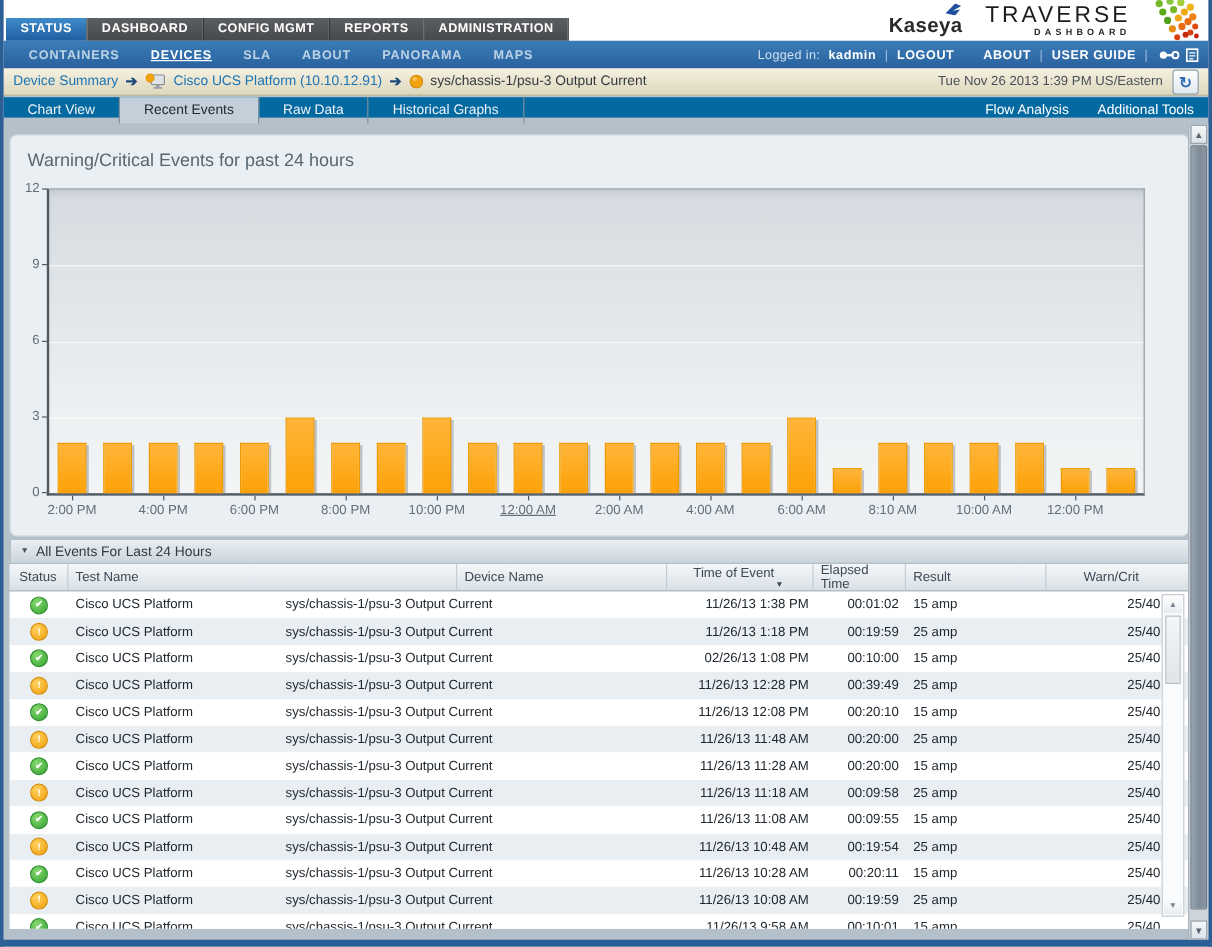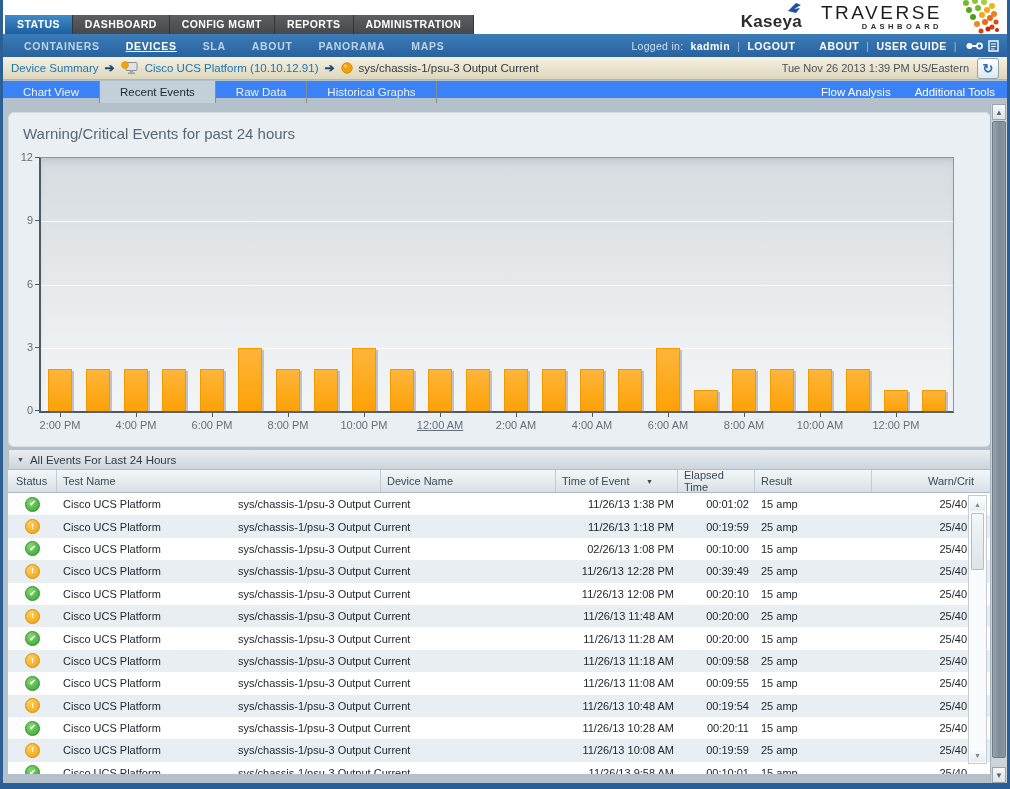--- a/index.html
+++ b/index.html
@@ -35,21 +35,21 @@
                   border-bottom:1px solid #bcb69c;display:flex;align-items:center;justify-content:space-between;
                   padding:0 8px;box-sizing:border-box;font-size:11.5px;}
   .bc-left{display:flex;align-items:center;gap:6px;}
   .bc-link{color:#1b74b4;cursor:pointer;text-decoration:none;}
   .bc-arrow{color:#1d4a78;font-weight:bold;font-size:12px;}
   .bc-current{color:#33393f;}
   .bc-right{display:flex;align-items:center;gap:8px;color:#4a5057;font-size:11px;}
   .refresh-btn{width:20px;height:19px;background:linear-gradient(#ffffff,#dfe7ee);border:1px solid #8fa3b4;border-radius:3px;
                color:#2f6db5;font-size:13px;font-weight:bold;display:flex;align-items:center;justify-content:center;cursor:pointer;}
   
-  .viewtabs{position:absolute;top:81px;left:0;right:0;height:17px;background:#3b82f6;display:flex;justify-content:space-between;}
+  .viewtabs{position:absolute;top:81px;left:0;right:0;height:17px;background:#0369a1;display:flex;justify-content:space-between;}
   .vtabs-left{display:flex;}
   .vtab{height:22px;line-height:22px;padding:0 20px;font-size:11.5px;color:#eef2f6;border-right:1px solid #7f8f9c;cursor:pointer;}
   .vtab.active{background:#c4d0d9;color:#202a33;}
   .vtools{display:flex;}
   .vtool{padding:0 12px;color:#fff;font-size:11.5px;line-height:22px;cursor:pointer;}
   
   .content{position:absolute;top:103px;left:0;right:0;bottom:0;background:#b5c1ca;}
   .chart-panel{position:absolute;top:9px;left:5px;right:16px;height:335px;background:#eaeff3;
                border:1px solid #d6dce1;border-radius:6px;box-sizing:border-box;}
   .chart-title{position:absolute;top:12px;left:14px;font-size:15px;color:#5a6771;}
@@ -67,21 +67,21 @@
   .xlab{position:absolute;top:306px;transform:translateX(-50%);font-size:11px;color:#666e76;white-space:nowrap;}
   
   .section-bar{position:absolute;top:346px;left:5px;right:16px;height:21px;background:linear-gradient(#e9eef2,#ccd5dc);
                border:1px solid #b4bec6;box-sizing:border-box;display:flex;align-items:center;padding-left:8px;gap:6px;
                font-size:11.5px;color:#333b42;cursor:pointer;}
   .tri{font-size:7px;color:#45505a;}
   .col-header{position:absolute;top:367px;left:5px;right:16px;height:23px;background:linear-gradient(#f4f7f9,#d9e0e6);
               border-bottom:1px solid #aeb8c0;box-sizing:border-box;display:flex;font-size:11px;color:#3c4854;}
   .hcell{height:100%;display:flex;align-items:center;padding-left:6px;border-right:1px solid #c2ccd4;box-sizing:border-box;cursor:pointer;}
   .hcell.c-status{padding-left:8px;justify-content:flex-start;}
-  .hcell.c-time,.hcell.c-elapsed,.hcell.c-warncrit{justify-content:flex-end;padding-left:6px;padding-right:16px;}
+  .hcell.c-time,.hcell.c-elapsed,.hcell.c-warncrit{justify-content:center;padding-left:6px;padding-right:16px;flex-direction:column;}
   .sort{margin-left:auto;margin-right:8px;font-size:7px;color:#3f4a54;}
   .rows{position:absolute;top:390px;left:5px;right:16px;height:281px;background:#fff;overflow:hidden;}
   .trow{display:flex;height:22.4px;align-items:center;font-size:11px;color:#20282f;background:#fff;cursor:pointer;}
   .trow.alt{background:#e9eef2;}
   .cell{box-sizing:border-box;height:100%;display:flex;align-items:center;padding-left:6px;overflow:hidden;white-space:nowrap;}
   .c-status{width:49px;justify-content:center;padding-left:0;}
   .c-device{width:175px;}
   .c-test{width:324px;}
   .c-time{width:122px;justify-content:flex-end;padding-right:4px;padding-left:0;}
   .c-elapsed{width:77px;justify-content:flex-end;padding-right:6px;padding-left:0;}
@@ -279,21 +279,21 @@
         <div class="xlab" style="left: 355px;">10:00 PM</div>
         <div class="xtickmark" style="left: 355px;"></div>
         <div class="xlab" style="left: 431px; text-decoration: underline;">12:00 AM</div>
         <div class="xtickmark" style="left: 431px;"></div>
         <div class="xlab" style="left: 507px;">2:00 AM</div>
         <div class="xtickmark" style="left: 507px;"></div>
         <div class="xlab" style="left: 583px;">4:00 AM</div>
         <div class="xtickmark" style="left: 583px;"></div>
         <div class="xlab" style="left: 659px;">6:00 AM</div>
         <div class="xtickmark" style="left: 659px;"></div>
-        <div class="xlab" style="left: 735px;">8:00 AM</div>
+        <div class="xlab" style="left: 735px;">8:10 AM</div>
         <div class="xtickmark" style="left: 735px;"></div>
         <div class="xlab" style="left: 811px;">10:00 AM</div>
         <div class="xtickmark" style="left: 811px;"></div>
         <div class="xlab" style="left: 887px;">12:00 PM</div>
         <div class="xtickmark" style="left: 887px;"></div>
       </div>
 
     <div class="section-bar">
       <span class="tri">▼</span>
       <span>All Events For Last 24 Hours</span>

